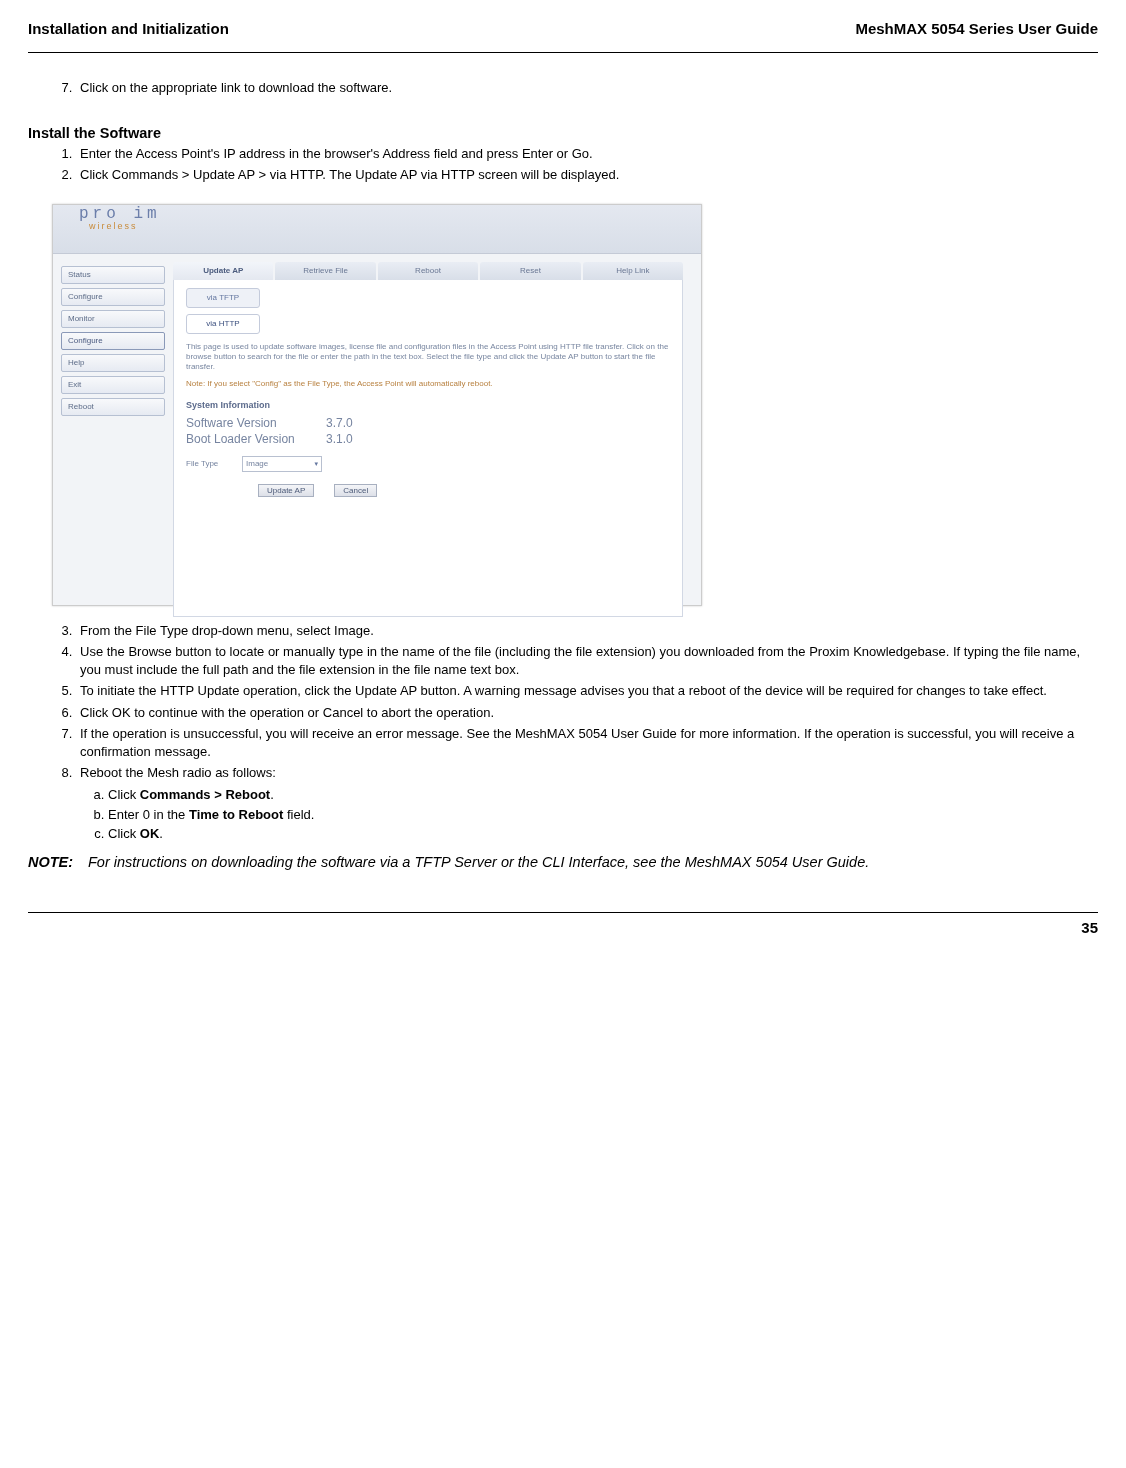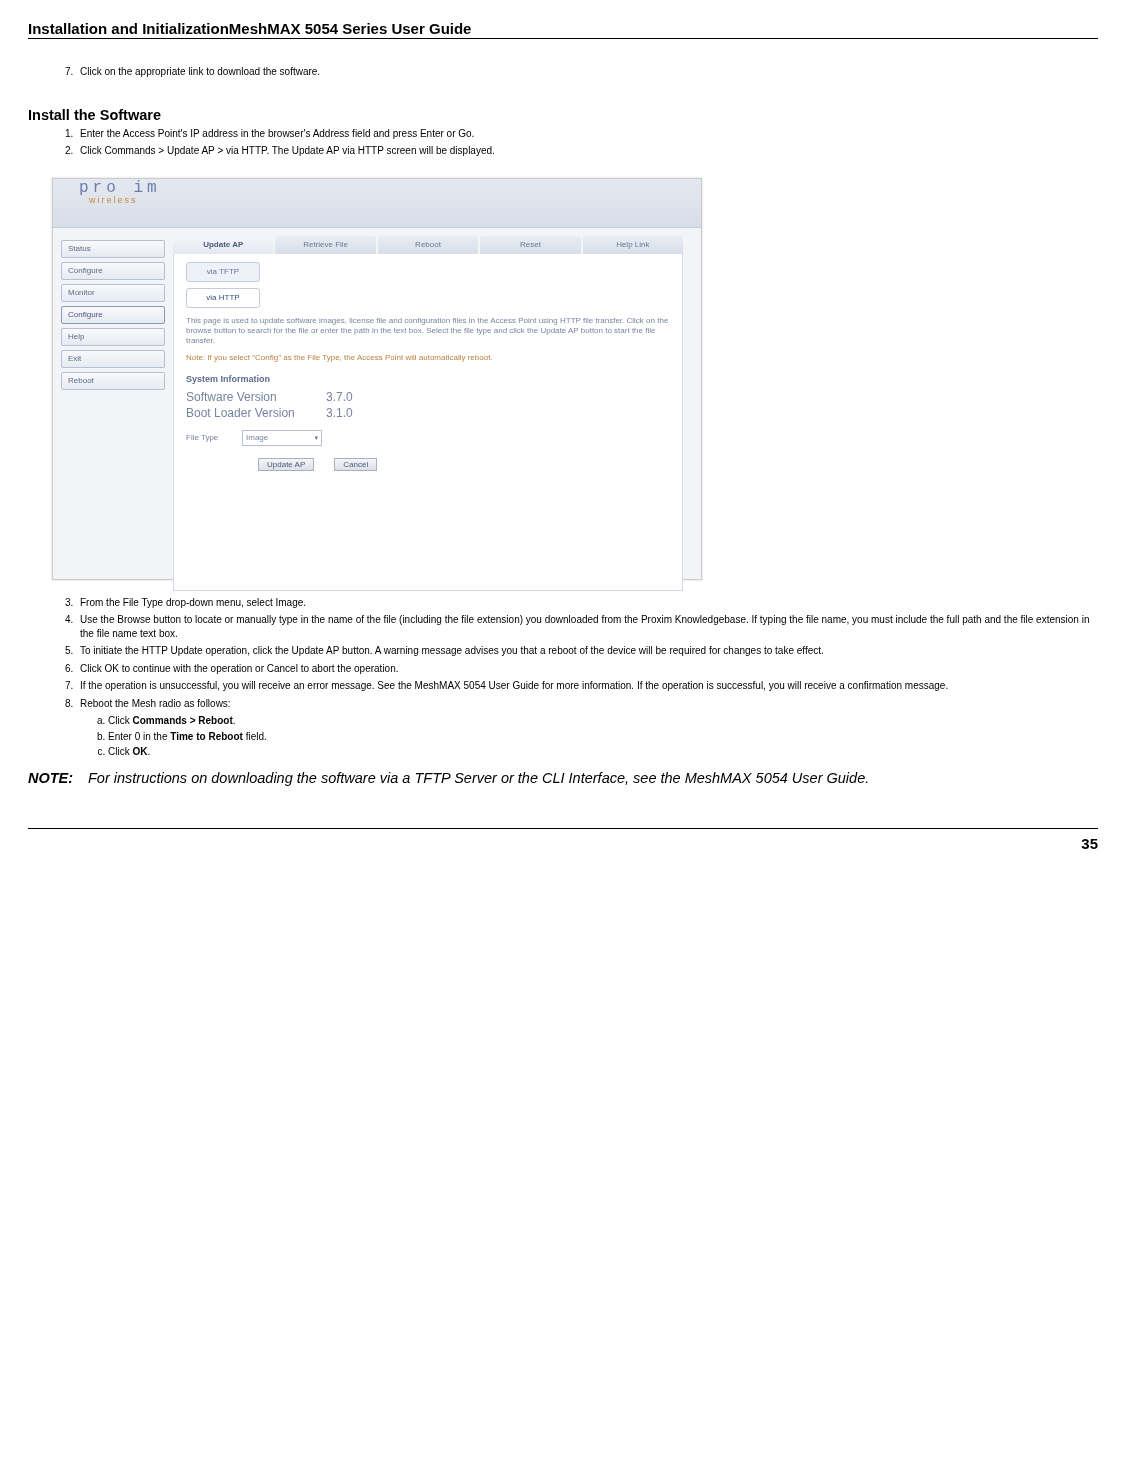--- a/index.html
+++ b/index.html
@@ -5,44 +5,44 @@
     body {
       font-family: Arial, Helvetica, sans-serif;
       margin: 0;
       padding: 20px 28px;
       background: #fff;
       color: #000;
       width: 1070px;
     }
     .header-row {
       display: flex;
-      justify-content: flex-start;
+      justify-content: space-between;
       font-weight: bold;
       font-size: 15px;
-      margin-bottom: 1px;
+      margin-bottom: 15px;
     }
     hr.header-rule {
       border: none;
       border-top: 1px solid #000;
       margin: 0 0 26px 0;
     }
     hr.footer-rule {
       border: none;
       border-top: 1px solid #000;
       margin: 40px 0 6px 0;
     }
     .page-num {
       text-align: right;
       font-weight: bold;
       font-size: 15px;
     }
     ol.main-list {
       margin: 0;
       padding-left: 48px;
-      font-size: 10px;
+      font-size: 13px;
       line-height: 1.35;
     }
     ol.main-list > li {
       margin-bottom: 4px;
       padding-left: 4px;
     }
     .section-head {
       font-weight: bold;
       font-size: 14.5px;
       margin: 28px 0 4px 0;

